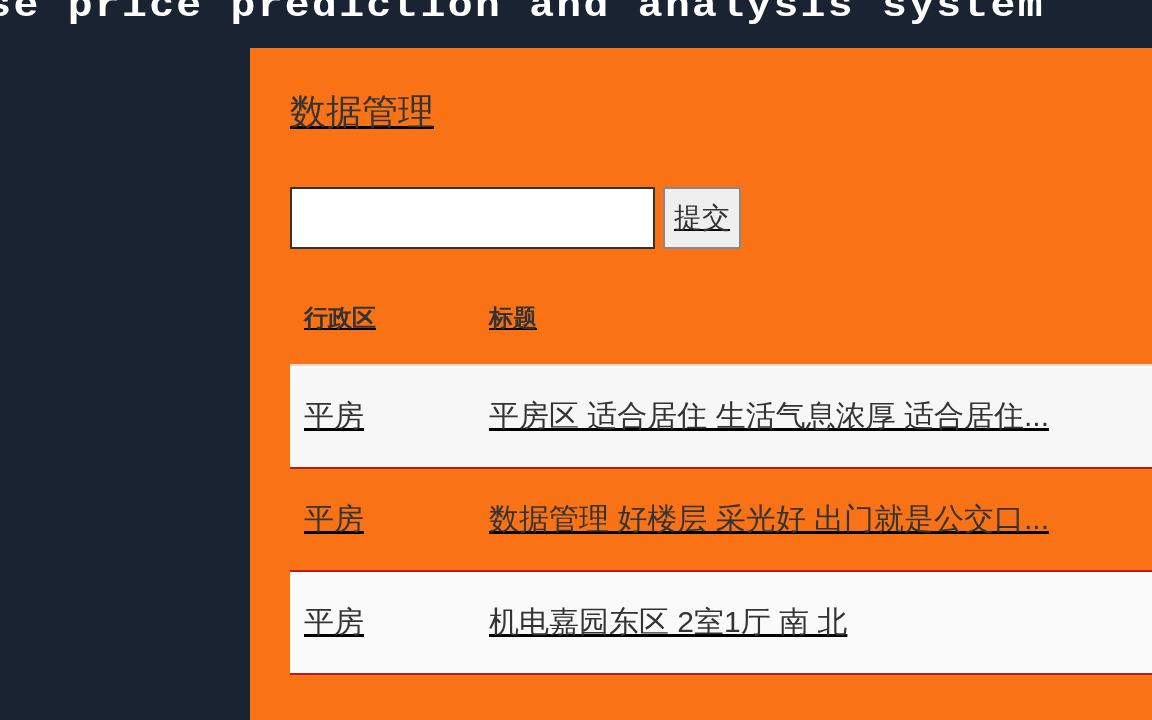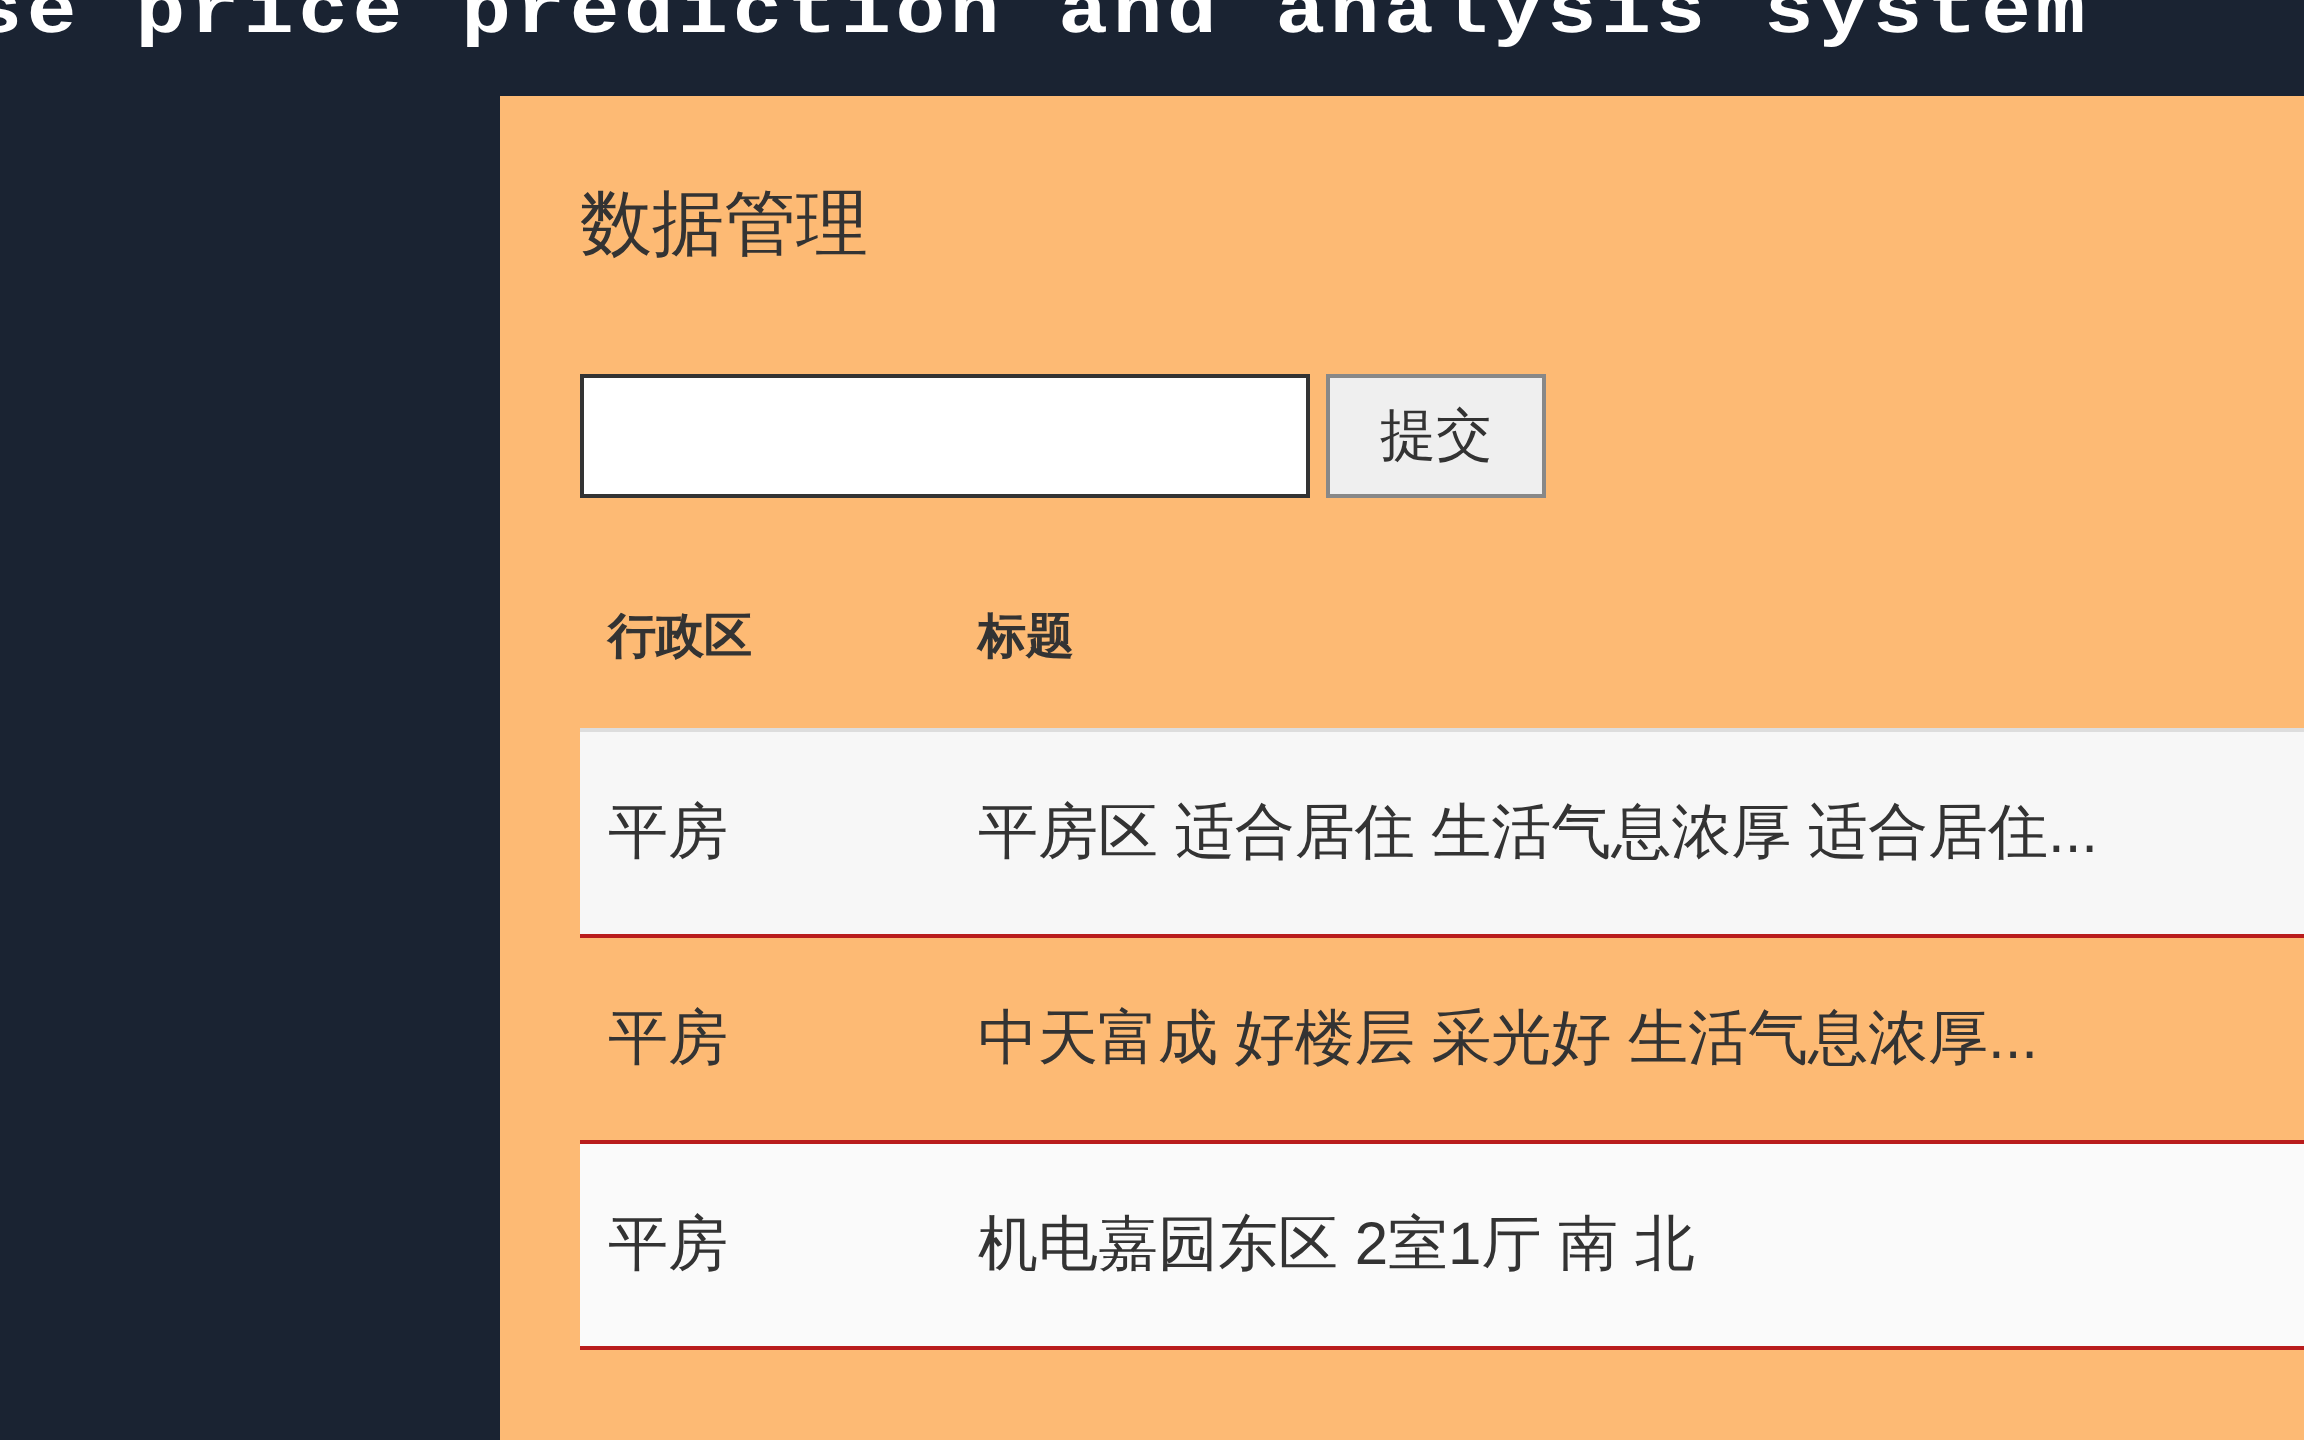--- a/index.html
+++ b/index.html
@@ -41,23 +41,24 @@
       height: calc(100% - 48px);
     }
     .sidebar {
       width: 250px;
       background: #1a2332;
       height: 100%;
       flex-shrink: 0;
     }
     .main {
       flex: 1;
-      background: #fdba74;
+      background: #f97316;
       padding: 40px 0 0 40px;
       overflow: hidden;
+      text-decoration: underline;
     }
     .page-title {
       font-size: 36px;
       color: #333;
       margin-bottom: 50px;
       font-weight: normal;
     }
     .search-row {
       display: flex;
       align-items: center;
@@ -72,21 +73,21 @@
       width: 365px;
       height: 62px;
       border: 2px solid #333;
       font-size: 28px;
       padding: 0 12px;
       outline: none;
       background: #fff;
     }
     .submit-btn {
       height: 62px;
-      width: 110px;
+      width: 78px;
       margin-left: 8px;
       border: 2px solid #888;
       background: #efefef;
       font-size: 28px;
       color: #333;
       cursor: pointer;
       font-family: inherit;
     }
     table {
       width: 100%;
@@ -150,21 +151,21 @@
           <th>标题</th>
         </tr>
       </thead>
       <tbody>
         <tr>
           <td class="col-district">平房</td>
           <td class="col-title">平房区 适合居住 生活气息浓厚 适合居住...</td>
         </tr>
         <tr>
           <td class="col-district">平房</td>
-          <td class="col-title">中天富成 好楼层 采光好 生活气息浓厚...</td>
+          <td class="col-title">数据管理 好楼层 采光好 出门就是公交口...</td>
         </tr>
         <tr>
           <td class="col-district">平房</td>
           <td class="col-title">机电嘉园东区 2室1厅 南 北</td>
         </tr>
       </tbody>
     </table>
   </div>
 </div>
 

